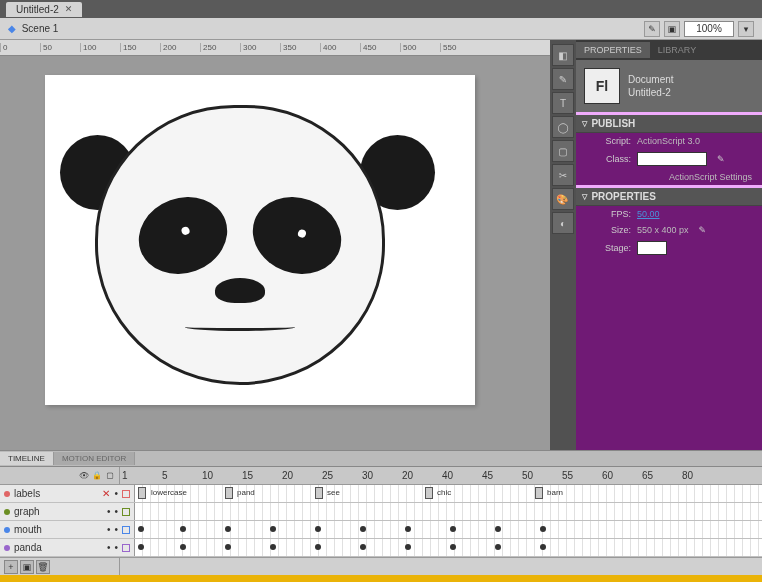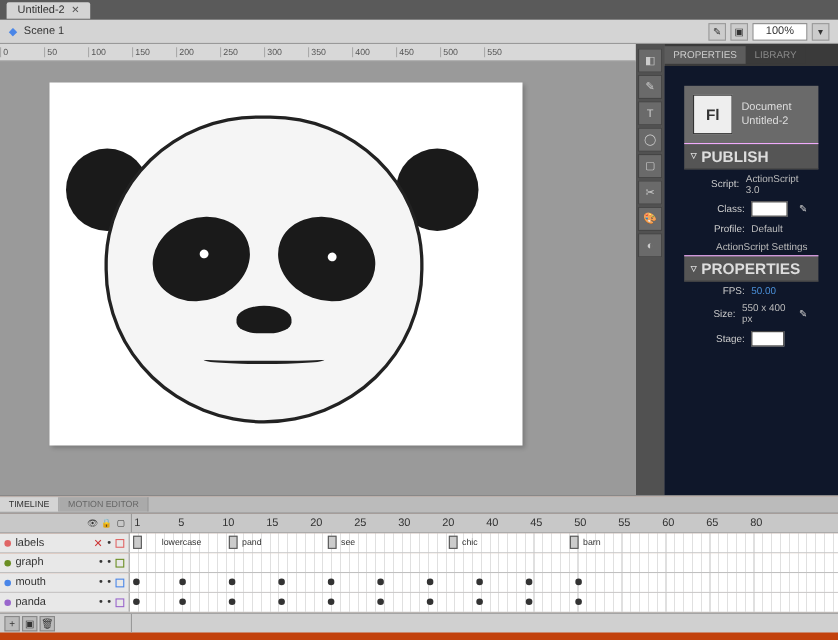--- a/index.html
+++ b/index.html
@@ -24,58 +24,58 @@
 .head{position:absolute;left:50px;top:30px;width:290px;height:280px;background:#f5f5f5;border:3px solid #222;border-radius:48% 48% 50% 50%}
 .eye{position:absolute;width:90px;height:75px;background:#1a1a1a;border-radius:50%;transform:rotate(-15deg)}
 .eye.l{left:40px;top:90px;transform:rotate(-20deg)}
 .eye.r{right:40px;top:90px;transform:rotate(20deg)}
 .pupil{position:absolute;width:8px;height:8px;background:#fff;border-radius:50%;top:30px;left:45px}
 .nose{position:absolute;left:50%;top:170px;transform:translateX(-50%);width:50px;height:25px;background:#1a1a1a;border-radius:50% 50% 40% 40%}
 .mouth{position:absolute;left:50%;top:215px;transform:translateX(-50%);width:110px;height:8px;border-bottom:3px solid #222;border-radius:0 0 50% 50%}
 .side-icons{width:26px;background:#515151;display:flex;flex-direction:column;padding:4px 0;gap:2px}
 .side-icons div{width:22px;height:22px;margin:0 auto;background:#6a6a6a;border:1px solid #444;display:flex;align-items:center;justify-content:center;font-size:10px;color:#ccc}
 .float-labels{position:absolute;right:30px;top:100px;font-size:12px;font-weight:bold;color:#333;display:flex;flex-direction:column;gap:45px;align-items:center}
-.props{width:158px;background:#5c5c5c;display:flex;flex-direction:column}
+.props{width:186px;background:#5c5c5c;display:flex;flex-direction:column}
 .props-tabs{height:20px;background:#3a3a3a;display:flex;align-items:center}
 .props-tab{padding:3px 8px;font-size:9px;color:#ccc;text-transform:uppercase;background:#5c5c5c}
 .props-tab.dim{background:#3a3a3a;color:#888}
-.props-body{background:#0f172a;flex:1;padding:18px}
+.props-body{background:#701a75;flex:1;padding:0}
 .doc-row{display:flex;align-items:center;padding:8px;gap:8px;background:#6a6a6a}
 .fl-box{width:36px;height:36px;background:#eee;border:1px solid #333;display:flex;align-items:center;justify-content:center;font-size:14px;font-weight:bold}
 .doc-info div{font-size:10px;color:#ddd;margin:2px 0}
-.section-h{background:#555;padding:3px 6px;font-size:14px;color:#ddd;font-weight:bold;border-top:1px solid #f0abfc;border-bottom:1px solid #444;display:flex;align-items:center;gap:4px}
+.section-h{background:#555;padding:3px 6px;font-size:10px;color:#ddd;font-weight:bold;border-top:3px solid #f0abfc;border-bottom:1px solid #444;display:flex;align-items:center;gap:4px}
 .section-h::before{content:"▽";font-size:7px}
 .prop-row{display:flex;padding:3px 10px;align-items:center;gap:6px}
 .prop-label{width:45px;font-size:9px;color:#ccc;text-align:right}
 .prop-val{font-size:9px;color:#bbb}
 .prop-input{height:14px;background:#fff;border:1px solid #333;flex:1;max-width:70px}
 .stage-swatch{width:30px;height:14px;background:#fff;border:1px solid #333}
 .pencil{font-size:9px;color:#ccc;margin-left:4px}
 .btns-row{display:flex;gap:6px;padding:4px 10px;justify-content:flex-end}
 .mini-btn{padding:2px 10px;background:#888;border:1px solid #555;font-size:9px;color:#333;border-radius:2px}
-.timeline{position:absolute;bottom:0;left:0;right:0;height:132px;background:#c2410c;border-top:1px solid #888}
+.timeline{position:absolute;bottom:0;left:0;right:0;height:132px;background:#eab308;border-top:1px solid #888}
 .tl-tabs{height:16px;background:#bbb;display:flex;align-items:center;border-bottom:1px solid #888}
 .tl-tab{padding:2px 8px;font-size:8px;background:#d4d4d4;border-right:1px solid #999}
 .tl-tab.dim{background:#aaa;color:#666}
 .tl-head{height:18px;background:#c8c8c8;display:flex;border-bottom:1px solid #999}
 .tl-layer-head{width:120px;display:flex;align-items:center;justify-content:flex-end;gap:3px;padding:0 4px;border-right:1px solid #999}
 .tl-layer-head span{width:10px;height:10px;font-size:8px;text-align:center}
 .tl-ruler{flex:1;display:flex;align-items:center;font-size:8px;color:#555;position:relative;overflow:hidden}
 .tl-ruler span{display:inline-block;width:40px;text-align:left;padding-left:2px}
 .tl-layers{}
 .tl-layer{height:18px;display:flex;border-bottom:1px solid #c0c0c0;background:#e8e8e8}
-.tl-layer-name{width:118px;display:flex;align-items:center;gap:4px;padding:0 4px;border-right:1px solid #999;font-size:9px}
+.tl-layer-name{width:135px;display:flex;align-items:center;gap:4px;padding:0 4px;border-right:1px solid #999;font-size:9px}
 .tl-layer-name .dot{width:6px;height:6px;border-radius:50%}
 .tl-frames{flex:1;background:repeating-linear-gradient(90deg,#fff,#fff 7px,#e0e0e0 7px,#e0e0e0 8px);position:relative;overflow:hidden}
 .frame-box{position:absolute;top:2px;width:8px;height:12px;background:#ccc;border:1px solid #555}
 .kf{position:absolute;top:5px;width:6px;height:6px;background:#333;border-radius:50%}
 .tl-bottom{height:18px;background:#d0d0d0;display:flex;border-top:1px solid #999}
 .tl-bottom-left{width:120px;display:flex;align-items:center;gap:2px;padding:0 4px;border-right:1px solid #999}
 .tl-bottom-left span{width:14px;height:14px;background:#bbb;border:1px solid #888;font-size:9px;text-align:center;line-height:12px}
-.link-val{color:#4a90d9;}
+.link-val{color:#4a90d9;text-decoration:underline}
 </style>
 </head>
 <body>
 
 <div class="titlebar">
   <div class="tab">
     <span>Untitled-2</span>
     <span class="x">✕</span>
   </div>
 </div>
@@ -153,24 +153,20 @@
       </div>
       <div class="section-h">PUBLISH</div>
       <div class="prop-row">
           <div class="prop-label">Script:</div>
           <div class="prop-val">ActionScript 3.0</div>
         </div>
       <div class="prop-row">
           <div class="prop-label">Class:</div>
           <div class="prop-input"></div>
           <span class="pencil">✎</span>
-        </div>
-      <div class="prop-row">
-          <div class="prop-label">Profile:</div>
-          <div class="prop-val">Default</div>
         </div>
       <div class="prop-row" style="justify-content:flex-end">
           <div class="prop-val">ActionScript Settings</div>
         </div>
       <div class="section-h">PROPERTIES</div>
       <div class="prop-row">
           <div class="prop-label">FPS:</div>
           <div class="prop-val link-val">50.00</div>
         </div>
       <div class="prop-row">
@@ -219,21 +215,21 @@
     <div class="tl-layer">
       <div class="tl-layer-name">
           <span class="dot" style="background:#e06666"></span>
           <span>labels</span>
           <span style="margin-left:auto;color:#c33">✕</span>
           <span>•</span>
           <span style="border:1px solid #e06666;width:8px;height:8px"></span>
         </div>
       <div class="tl-frames">
         <div class="frame-box" style="left:3px"></div>
-          <span style="position:absolute;left:29px;top:3px;font-size:8px">lowercase</span>
+          <span style="position:absolute;left:16px;top:3px;font-size:8px">lowercase</span>
         <div class="frame-box" style="left:90px"></div>
           <span style="position:absolute;left:102px;top:3px;font-size:8px">pand</span>
         <div class="frame-box" style="left:180px"></div>
           <span style="position:absolute;left:192px;top:3px;font-size:8px">see</span>
         <div class="frame-box" style="left:290px"></div>
           <span style="position:absolute;left:302px;top:3px;font-size:8px">chic</span>
         <div class="frame-box" style="left:400px"></div>
           <span style="position:absolute;left:412px;top:3px;font-size:8px">barn</span>
       </div>
     </div>

